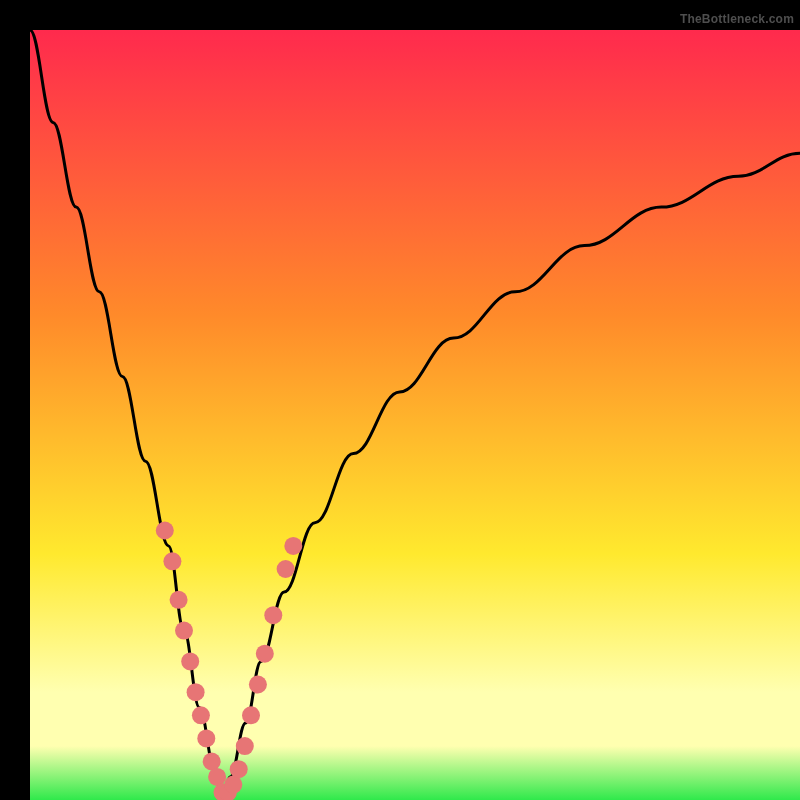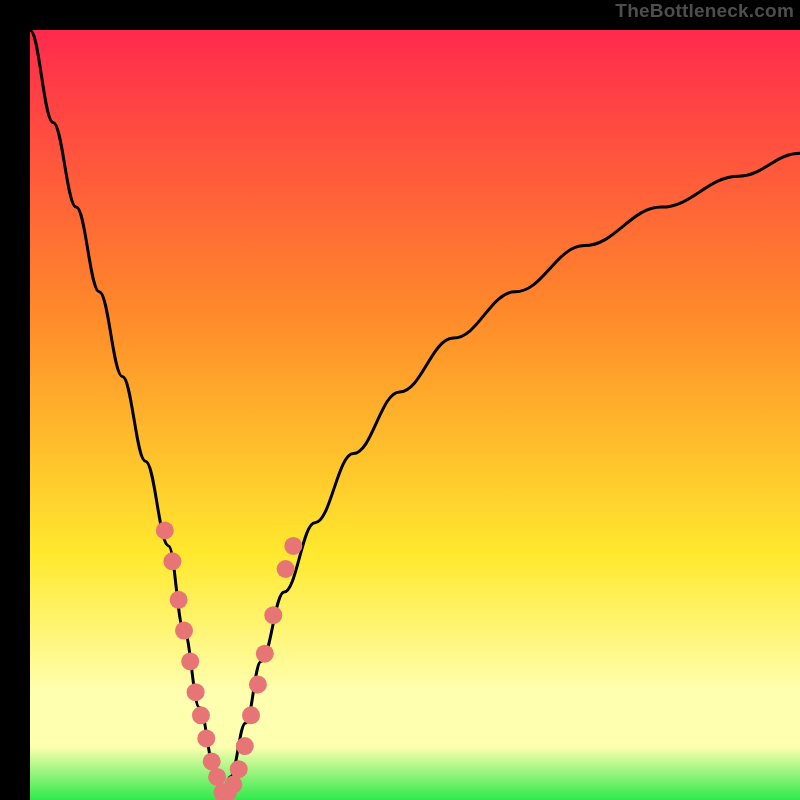--- a/index.html
+++ b/index.html
@@ -20,24 +20,24 @@
   .plot-area {
     position: absolute;
     left: 30px;
     top: 30px;
     width: 770px;
     height: 770px;
     
   }
   .watermark {
     position: absolute;
-    top: 0;
+    top: 12px;
     right: 6px;
     color: #4e4e4e;
-    font-size: 19px;
+    font-size: 12px;
     font-weight: bold;
     letter-spacing: 0.2px;
     user-select: none;
     margin-left: 7px;
   }
   svg.curve {
     position: absolute;
     left: 0;
     top: 0;
     width: 770px;

